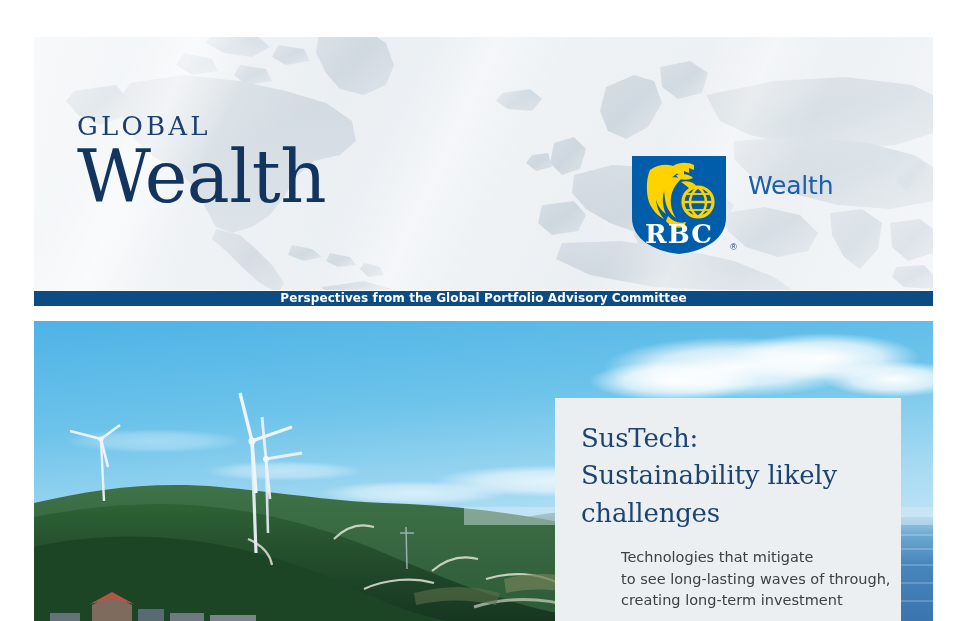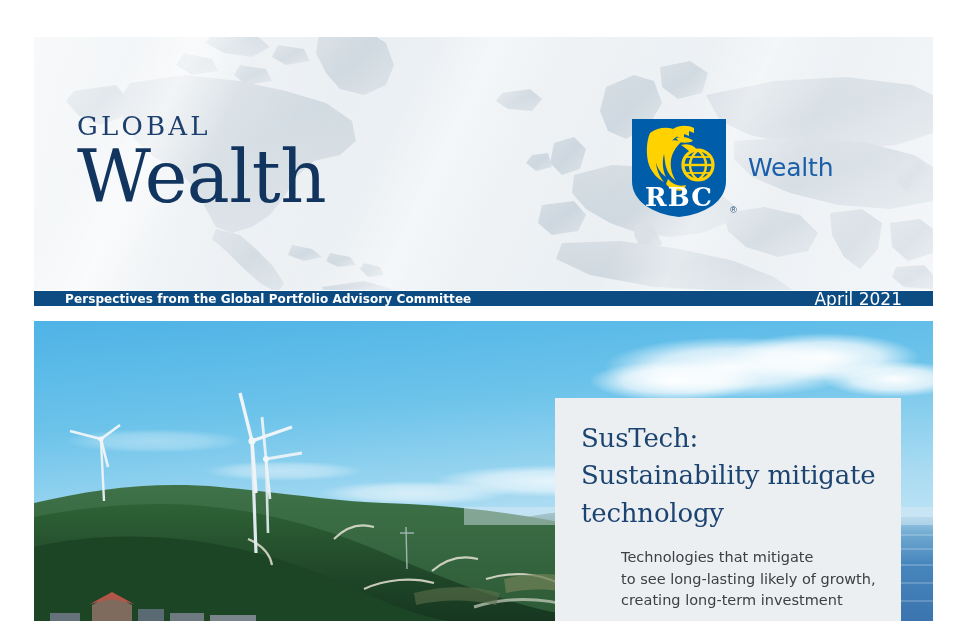--- a/index.html
+++ b/index.html
@@ -91,20 +91,21 @@
     left: 598px;
     top: 82px;
     display: flex;
     align-items: center;
     gap: 0px;
   }
   .rbc-shield-wrap {
     position: relative;
     width: 94px;
     height: 98px;
+    margin-top: 37px;
   }
   .rbc-shield-wrap svg { display: block; }
   .rbc-reg {
     position: absolute;
     right: -11px;
     bottom: 2px;
     font-size: 9px;
     color: #13406f;
     font-family: "Liberation Sans", sans-serif;
   }
@@ -124,20 +125,21 @@
     left: 34px;
     top: 291px;
     width: 899px;
     height: 15px;
     background: #0d4b83;
     display: flex;
     align-items: center;
     justify-content: space-between;
     padding: 0 31px;
     box-sizing: border-box;
+    flex-direction: column;
   }
   .banner-text {
     color: #ffffff;
     font-family: "DejaVu Sans", sans-serif;
     font-weight: 700;
     font-size: 12px;
     letter-spacing: 0.1px;
   }
   .banner-date {
     color: #ffffff;
@@ -445,23 +447,23 @@
         <path d="M366 212 L380 212"></path>
       </g>
 
       <rect x="430" y="186" width="469" height="18" fill="#dbecf6" opacity="0.45"></rect>
     </svg>
   </div>
 
   <div class="card">
     <div class="card-title">
       <div>SusTech:</div>
-      <div>Sustainability mitigate</div>
-      <div>technology</div>
+      <div>Sustainability likely</div>
+      <div>challenges</div>
     </div>
     <div class="card-body">
       <div>Technologies that mitigate</div>
-      <div>to see long-lasting likely of growth,</div>
+      <div>to see long-lasting waves of through,</div>
       <div>creating long-term investment</div>
     </div>
   </div>
 
 </div>
 
 </body></html>

